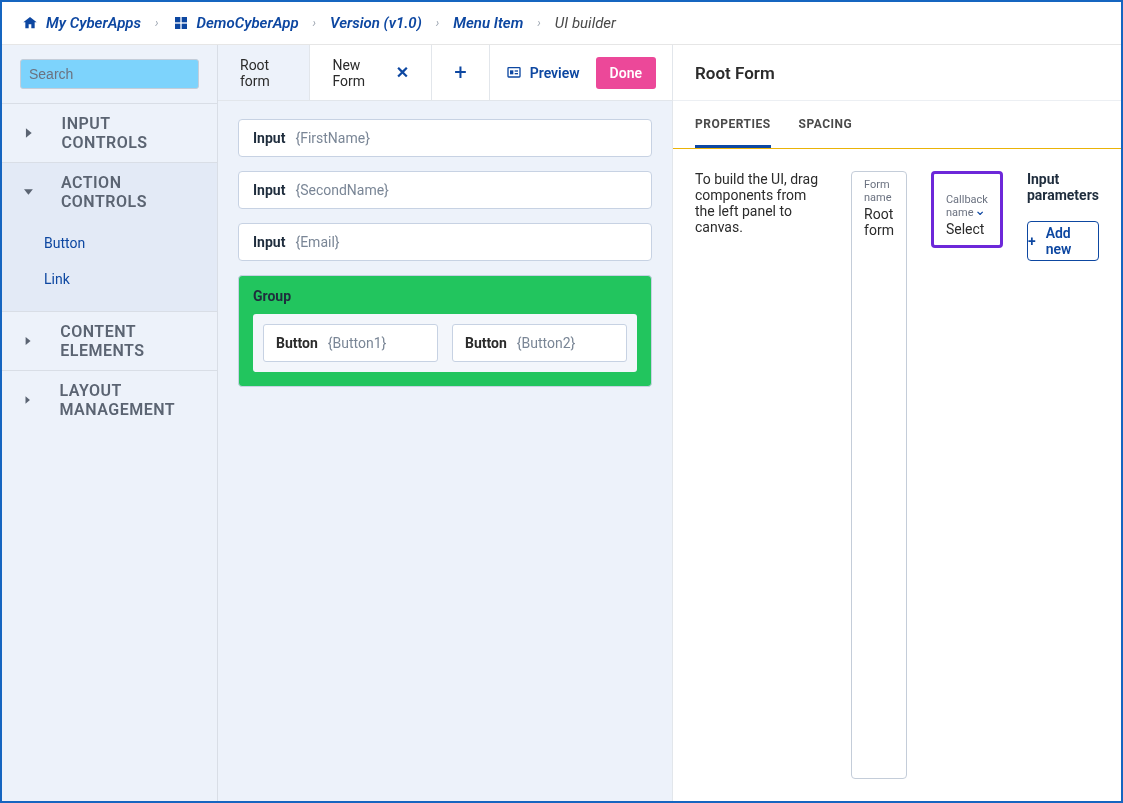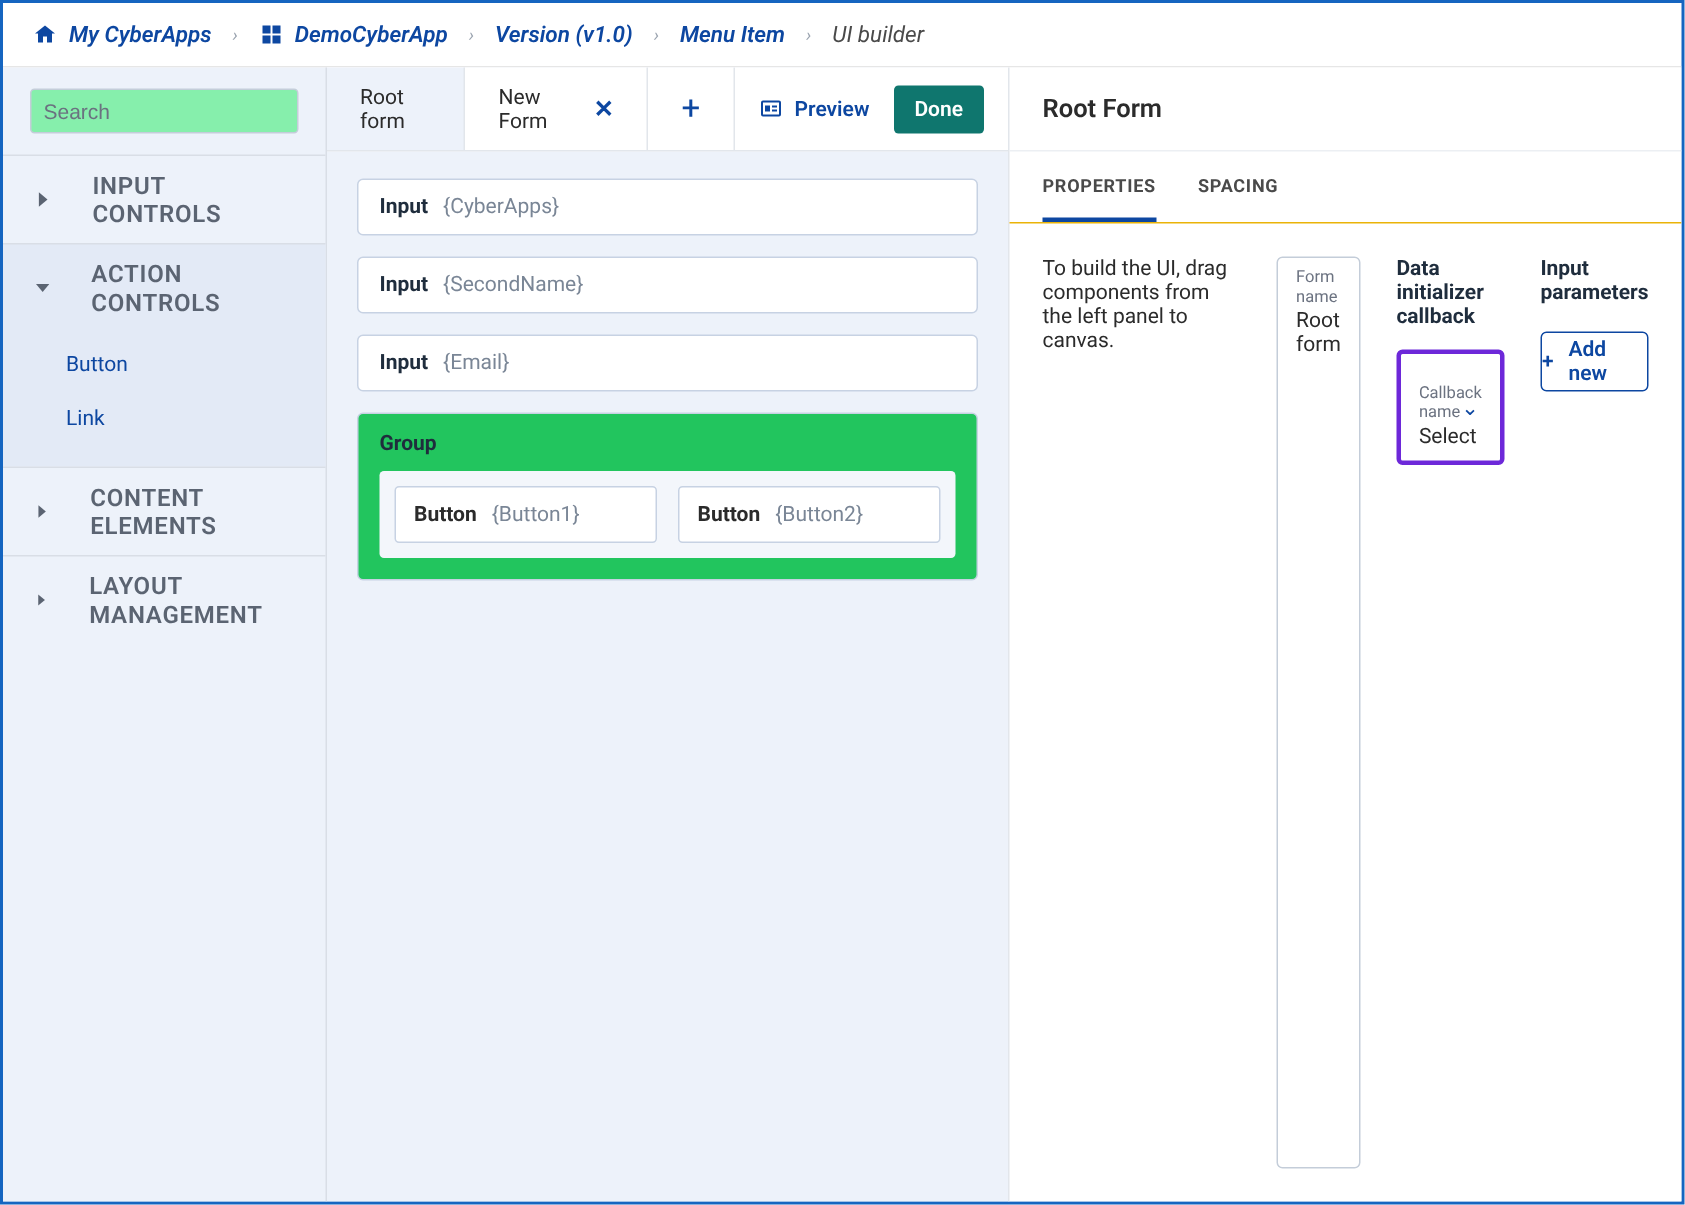--- a/index.html
+++ b/index.html
@@ -63,21 +63,21 @@
     flex-direction: column;
   }
   .search-wrap {
     padding: 14px 18px;
   }
   .search {
     display: flex;
     align-items: center;
     border: 1px solid #c4cdd9;
     border-radius: 3px;
-    background: #86efac;
+    background: #7dd3fc;
     height: 30px;
     padding: 0 8px;
   }
   .search input {
     flex: 1;
     border: 0;
     outline: 0;
     font-size: 14px;
     color: #333;
     background: transparent;
@@ -148,21 +148,21 @@
     align-items: center;
     padding: 0 16px;
     gap: 16px;
   }
   .preview-btn {
     display: flex; align-items: center; gap: 8px;
     color: #0d47a1; font-weight: 600; cursor: pointer;
   }
   .preview-btn svg { width: 16px; height: 16px; fill: #0d47a1; }
   .done-btn {
-    background: #0f766e;
+    background: #ec4899;
     color: #fff;
     border-radius: 3px;
     padding: 8px 14px;
     font-weight: 600;
     cursor: pointer;
   }
 
   .canvas {
     flex: 1;
     padding: 18px 20px;
@@ -419,21 +419,21 @@
             </svg>
           <span>Preview</span>
         </div>
         <div class="done-btn">Done</div>
       </div>
     </div>
 
     <div class="canvas">
       <div class="canvas-item">
         <span class="kind">Input</span>
-        <span class="name">{CyberApps}</span>
+        <span class="name">{FirstName}</span>
       </div>
       <div class="canvas-item">
         <span class="kind">Input</span>
         <span class="name">{SecondName}</span>
       </div>
       <div class="canvas-item">
         <span class="kind">Input</span>
         <span class="name">{Email}</span>
       </div>
       <div class="group">
@@ -460,21 +460,20 @@
     </div>
     <div class="rbody">
       <div class="helper">To build the UI, drag components from the left panel to canvas.</div>
 
       <div class="field">
         <div class="field-label">Form name</div>
         <div class="field-value">Root form</div>
       </div>
 
       <div class="section-block">
-        <div class="section-label">Data initializer callback</div>
         <div class="select-field">
           <div class="field-label">Callback name</div>
           <div class="field-value">Select</div>
           <div class="chev">⌄</div>
         </div>
       </div>
 
       <div class="section-block">
         <div class="section-label">Input parameters</div>
         <div class="add-btn">

